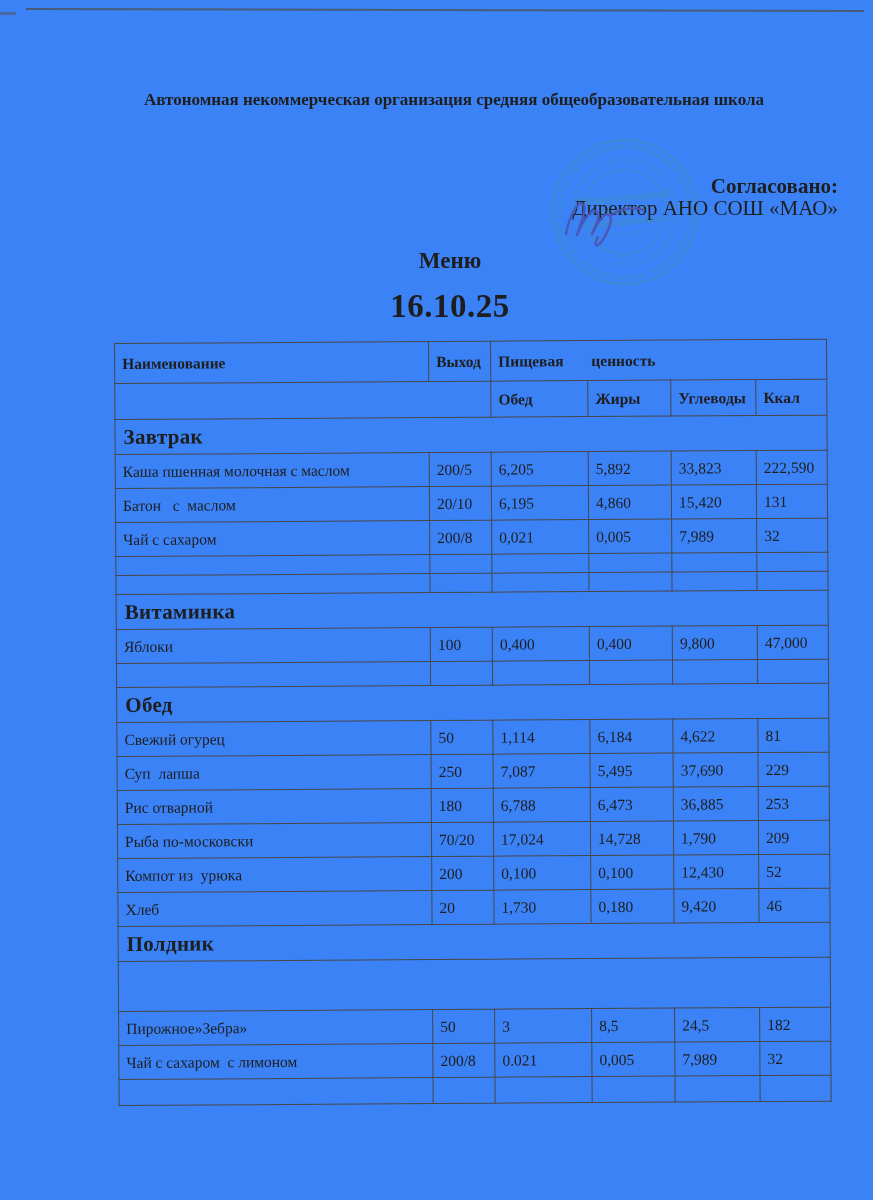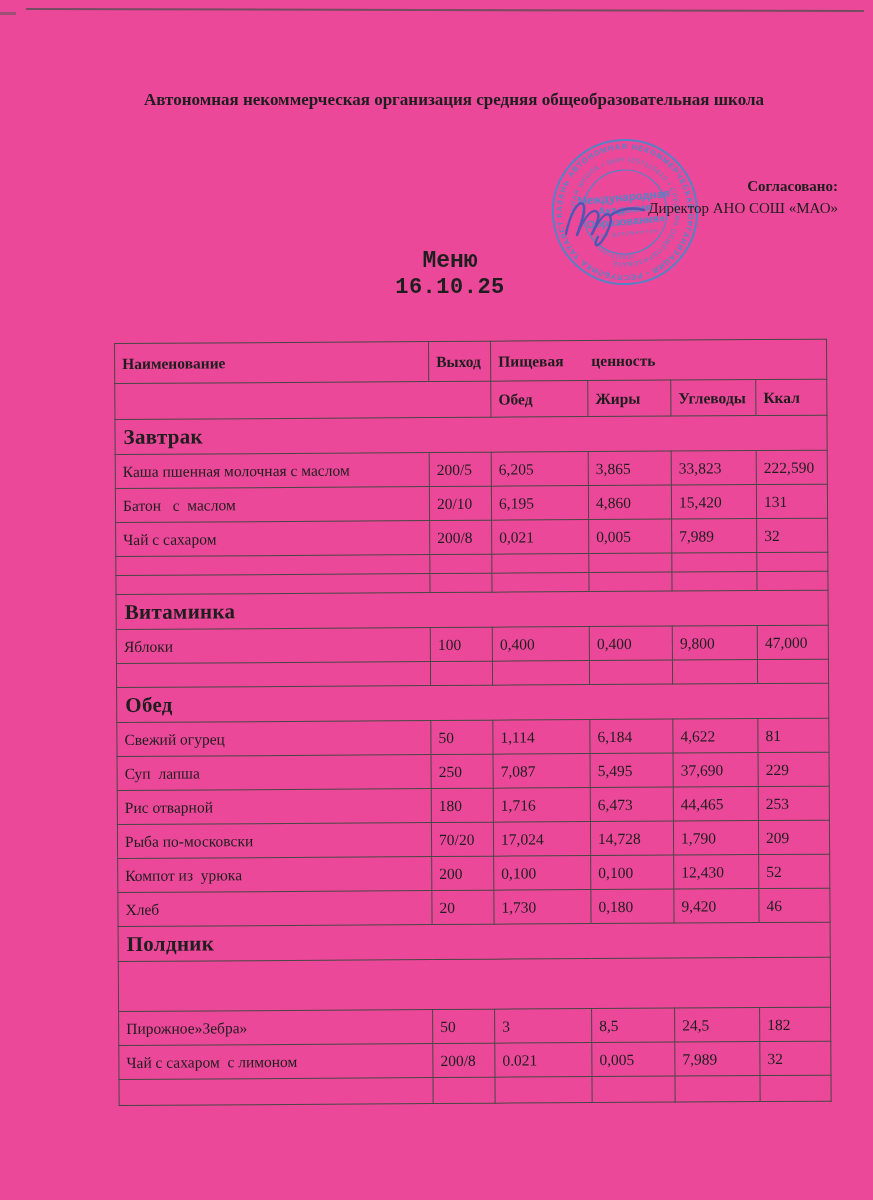--- a/index.html
+++ b/index.html
@@ -1,47 +1,47 @@
 <!DOCTYPE html>
 <html><head>
 <meta charset="utf-8">
 <style>
   html,body{margin:0;padding:0;background:#e8e8e8;}
   .page{
     position:relative; width:873px; height:1200px; margin:0 auto;
-    background:#ec4899; overflow:hidden;
+    background:#3b82f6; overflow:hidden;
     font-family:"Liberation Serif","DejaVu Serif",serif;
     color:#1e1e1e;
   }
   
   .scan-top-line{position:absolute; top:9px; left:26px; width:838px; height:2px;
     background:#4d4d4d; opacity:.75; transform:rotate(.12deg);}
   .scan-top-dash{position:absolute; top:12px; left:0; width:16px; height:3px;
     background:#5a5a5a; opacity:.55;}
   
   .org-name{position:absolute; top:88px; left:44px; width:820px;
     text-align:center; font-weight:bold; font-size:17px; line-height:23px;}
   
   .stamp{position:absolute; left:542px; top:134px; opacity:.88;
     transform:rotate(-5deg);}
   .stamp text{fill:#3f8ccc; font-family:"Liberation Sans",sans-serif;}
   .stamp circle{stroke:#3f8ccc; fill:none;}
   
   .signature{position:absolute; left:556px; top:190px; z-index:6;}
   
   .approval{position:absolute; top:176px; right:35px; width:300px;
-    text-align:right; font-size:15px; line-height:21.5px; z-index:5;}
+    text-align:right; font-size:21px; line-height:21.5px; z-index:5;}
   .approval .l1{font-weight:bold;}
   .sig-line{display:inline-block; width:84px; height:14px;
     border-bottom:1.6px solid #2c2c2c; margin-right:1px;}
   
   .menu-head{position:absolute; left:330px; top:248px; width:240px;
-    text-align:center; z-index:2;font-family:Liberation Mono, monospace;}
+    text-align:center; z-index:2;}
   .menu-title{font-size:23px; font-weight:bold;}
-  .menu-date{font-size:22px; font-weight:bold; letter-spacing:.5px; margin-top:1px;}
+  .menu-date{font-size:33px; font-weight:bold; letter-spacing:.5px; margin-top:14px;}
   
   table.menu{position:absolute; left:114px; top:343px; width:712px;
     border-collapse:collapse; table-layout:fixed;
     transform:rotate(-.35deg); transform-origin:top left;}
   table.menu td, table.menu th{
     border:1px solid #474747; padding:1px 7px; font-size:15.5px;
     font-weight:normal; text-align:left; vertical-align:middle;
     white-space:pre-wrap; overflow:hidden;}
   table.menu th{font-weight:bold;}
   th.nutr{vertical-align:bottom; padding-bottom:5px; word-spacing:10px;}
@@ -127,21 +127,21 @@
         <th>Ккал</th>
       </tr>
 
       <tr class="r-sec">
         <td colspan="6">Завтрак</td>
       </tr>
       <tr class="r-d">
         <td>Каша пшенная молочная с маслом</td>
         <td>200/5</td>
         <td>6,205</td>
-        <td>3,865</td>
+        <td>5,892</td>
         <td>33,823</td>
         <td>222,590</td>
       </tr>
       <tr class="r-d">
         <td>Батон   с  маслом</td>
         <td>20/10</td>
         <td>6,195</td>
         <td>4,860</td>
         <td>15,420</td>
         <td>131</td>
@@ -206,23 +206,23 @@
         <td>Суп  лапша</td>
         <td>250</td>
         <td>7,087</td>
         <td>5,495</td>
         <td>37,690</td>
         <td>229</td>
       </tr>
       <tr class="r-d">
         <td>Рис отварной</td>
         <td>180</td>
-        <td>1,716</td>
+        <td>6,788</td>
         <td>6,473</td>
-        <td>44,465</td>
+        <td>36,885</td>
         <td>253</td>
       </tr>
       <tr class="r-d">
         <td>Рыба по-московски</td>
         <td>70/20</td>
         <td>17,024</td>
         <td>14,728</td>
         <td>1,790</td>
         <td>209</td>
       </tr>

